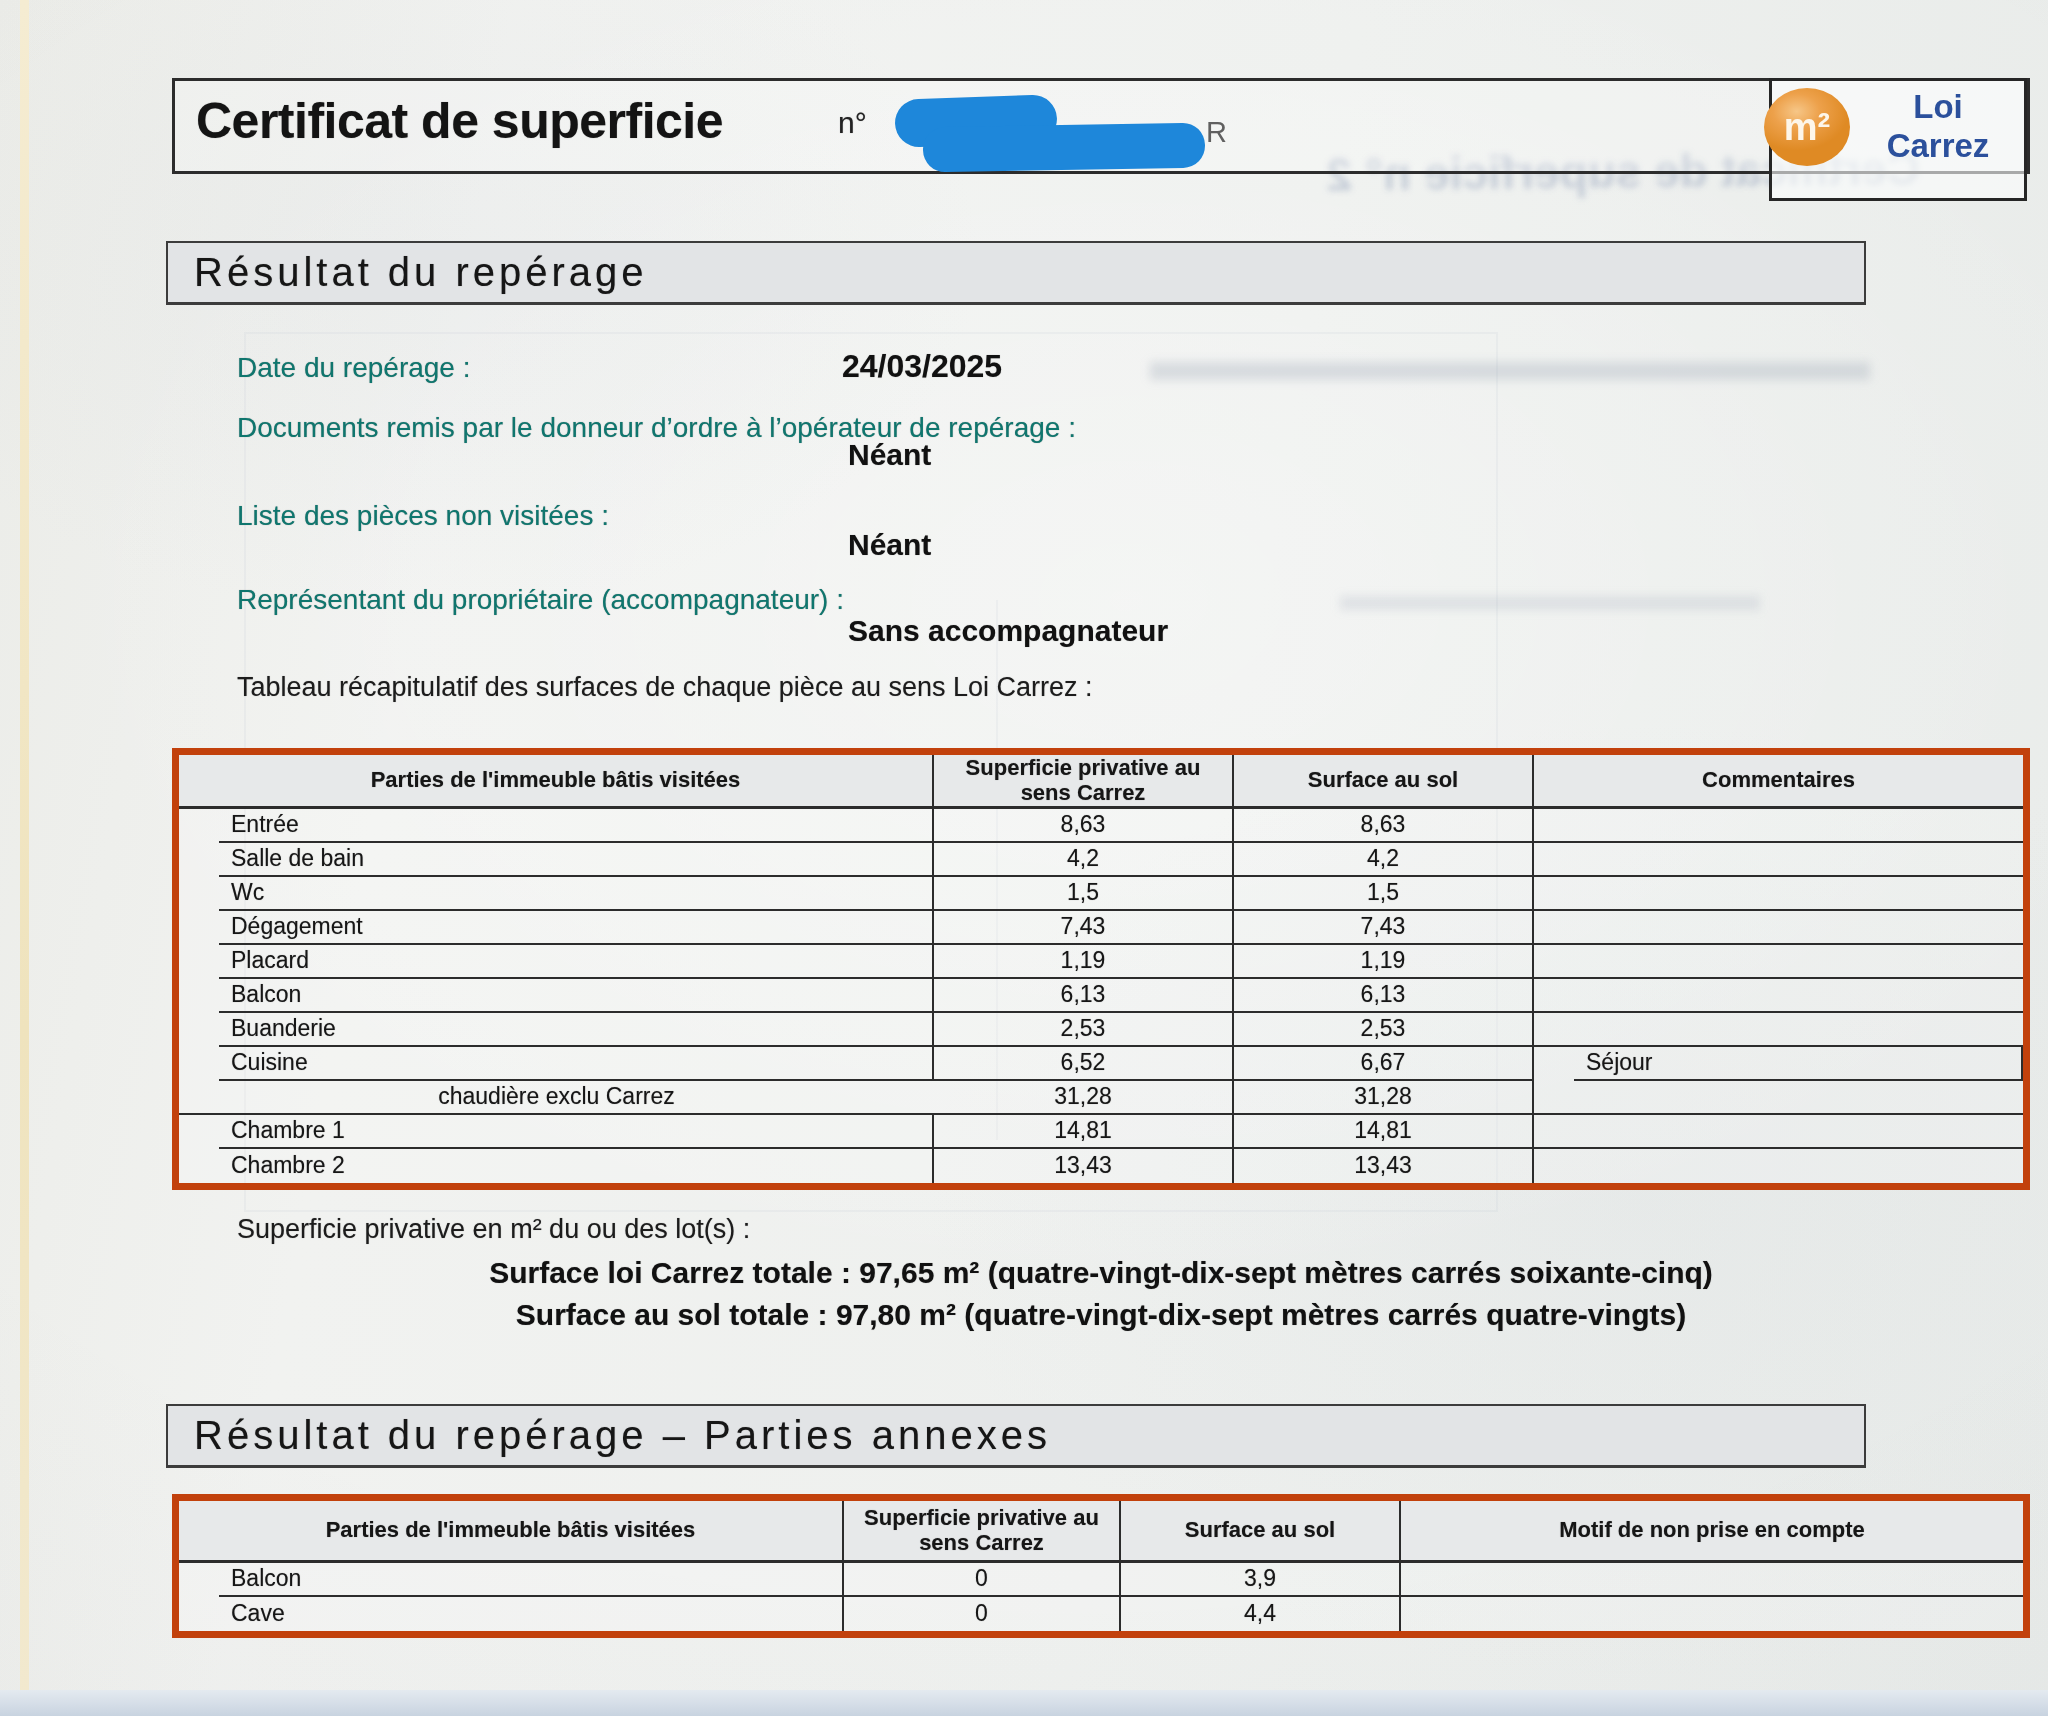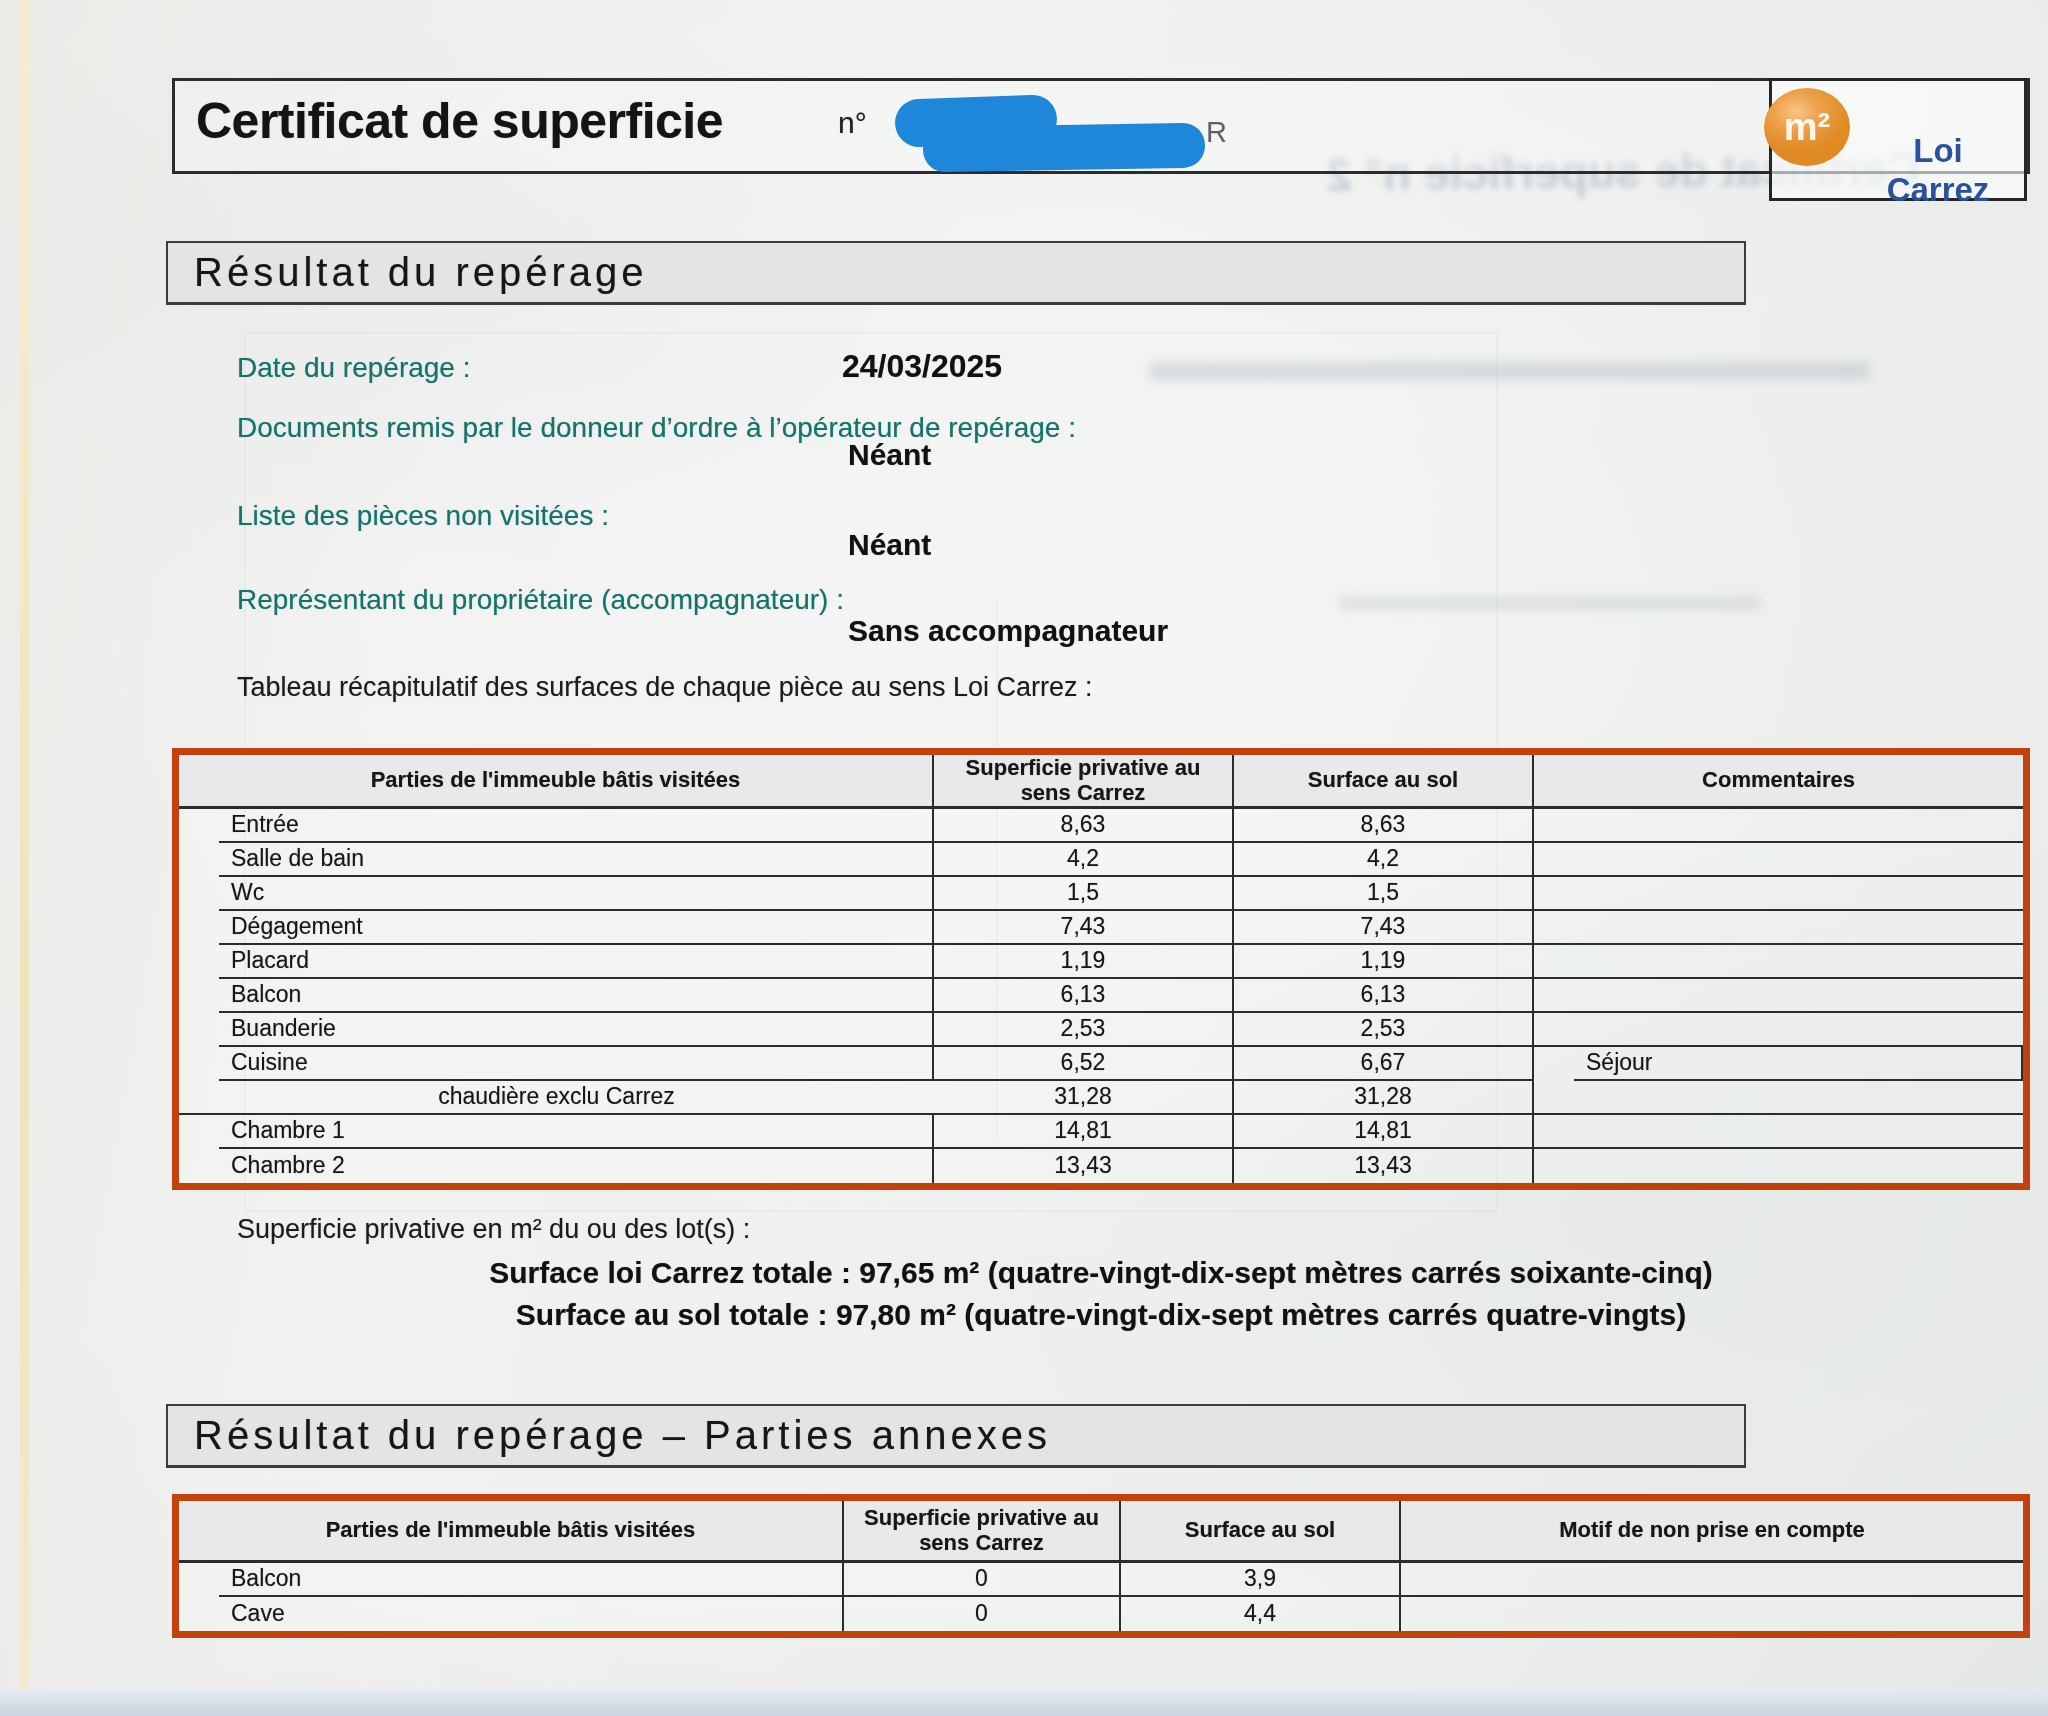--- a/index.html
+++ b/index.html
@@ -33,35 +33,35 @@
   .blob{position:absolute;background:#1e87da;}
   .blob-a{left:895px;top:97px;width:162px;height:48px;border-radius:24px;transform:rotate(-2deg);}
   .blob-b{left:923px;top:125px;width:282px;height:45px;border-radius:22px;transform:rotate(-1deg);}
   .logo-box{position:absolute;right:0;top:-3px;width:258px;height:123px;border:3px solid #262626;
     box-sizing:border-box;background:rgba(252,253,253,.6);}
   .logo-circle{position:absolute;left:-8px;top:7px;width:86px;height:78px;border-radius:50%;
     background:radial-gradient(60% 50% at 38% 30%,#f6c687 0%,#eda14b 45%,#df8a24 100%);
     display:flex;align-items:center;justify-content:center;}
   .logo-circle span{color:#fdf6ea;font-size:38px;font-weight:bold;}
   .logo-text{position:absolute;left:84px;top:6px;width:164px;height:80px;display:flex;flex-direction:column;
-    align-items:center;justify-content:center;font-size:33px;font-weight:bold;color:#2b509c;line-height:1.18;margin-top:44px;}
+    align-items:center;justify-content:center;font-size:33px;font-weight:bold;color:#2b509c;line-height:1.18;}
 
   
   .ghost-title{position:absolute;left:1040px;top:146px;width:880px;font-size:46px;font-weight:bold;
     color:rgba(110,126,165,.32);transform:scaleX(-1) rotate(.6deg);filter:blur(3px);white-space:nowrap;}
   .ghost-smudge1{position:absolute;left:1150px;top:362px;width:720px;height:18px;
     background:rgba(125,135,160,.22);filter:blur(5px);}
   .ghost-smudge2{position:absolute;left:1340px;top:596px;width:420px;height:14px;
     background:rgba(125,135,160,.16);filter:blur(5px);}
   .ghost-rect{position:absolute;left:244px;top:332px;width:1250px;height:876px;
     border:2px solid rgba(115,135,170,.06);pointer-events:none;}
   .ghost-vline{position:absolute;left:996px;top:600px;width:2px;height:540px;background:rgba(115,135,170,.06);}
 
   
-  .bar{position:absolute;left:166px;width:1580px;height:64px;box-sizing:border-box;
+  .bar{position:absolute;left:166px;width:1700px;height:64px;box-sizing:border-box;
     background:#e2e4e6;border:2px solid #3c3c3c;border-bottom-width:3px;
     display:flex;align-items:center;padding-left:26px;
     font-size:40px;letter-spacing:4px;color:#161616;}
   .bar1{top:241px;}
   .bar2{top:1404px;}
 
   
   .flabel{position:absolute;left:237px;font-size:28px;color:#0f766e;}
   .fvalue{position:absolute;font-weight:bold;color:#111;}
   .intro{position:absolute;left:237px;top:672px;font-size:27px;color:#1c1c1c;}

